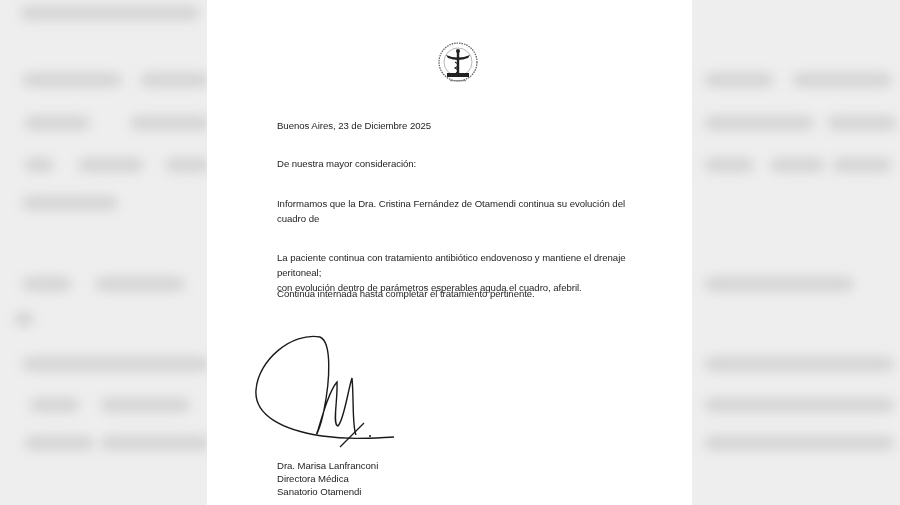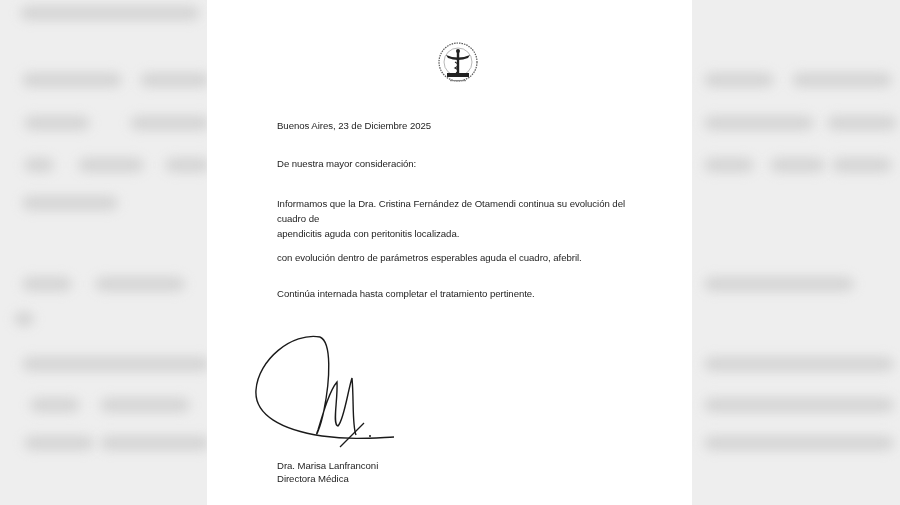--- a/index.html
+++ b/index.html
@@ -89,37 +89,38 @@
     <rect x="13" y="33" width="22" height="4" fill="#222"></rect>
     <rect x="16" y="40" width="16" height="1.2" fill="#888"></rect>
   </svg>
 
   <div class="doc-text" style="top:118px;">Buenos Aires, 23 de Diciembre 2025</div>
 
   <div class="doc-text" style="top:156px;">De nuestra mayor consideración:</div>
 
   <div class="doc-text wide" style="top:196px;">
     <span class="sig-line">Informamos que la Dra. Cristina Fernández de Otamendi continua su evolución del cuadro de</span>
-    <span class="sig-line">apendicitis aguda con peritonitis localizada.</span>
   </div>
 
   <div class="doc-text wide" style="top:250px;">
+    <span class="sig-line">La paciente continua con tratamiento antibiótico endovenoso y mantiene el drenaje peritoneal;</span>
     <span class="sig-line">con evolución dentro de parámetros esperables aguda el cuadro, afebril.</span>
   </div>
 
   <div class="doc-text wide" style="top:286px;">
     <span class="sig-line">Continúa internada hasta completar el tratamiento pertinente.</span>
   </div>
 
 
   <svg class="signature" viewBox="0 0 150 120">
     <path d="M68 7 C 40 2, 6 30, 4 60 C 2 85, 30 100, 70 106 C 100 110, 120 108, 142 107" fill="none" stroke="#1a1a1a" stroke-width="1.4"></path>
     <path d="M68 7 C 80 12, 78 50, 72 80 C 68 100, 62 110, 66 100 C 72 80, 78 60, 85 52 C 86 70, 80 95, 86 96 C 92 90, 96 60, 100 48 C 102 70, 100 95, 104 105" fill="none" stroke="#1a1a1a" stroke-width="1.4"></path>
     <path d="M88 117 L 112 93" fill="none" stroke="#1a1a1a" stroke-width="1.2"></path>
     <circle cx="118" cy="106" r="1" fill="#1a1a1a"></circle>
   </svg>
 
   <div class="doc-text" style="top:459px; line-height:13px;">
     <span class="sig-line">Dra. Marisa Lanfranconi</span>
     <span class="sig-line">Directora Médica</span>
+    <span class="sig-line">Sanatorio Otamendi</span>
   </div>
 
 </div>
 
 </body></html>

